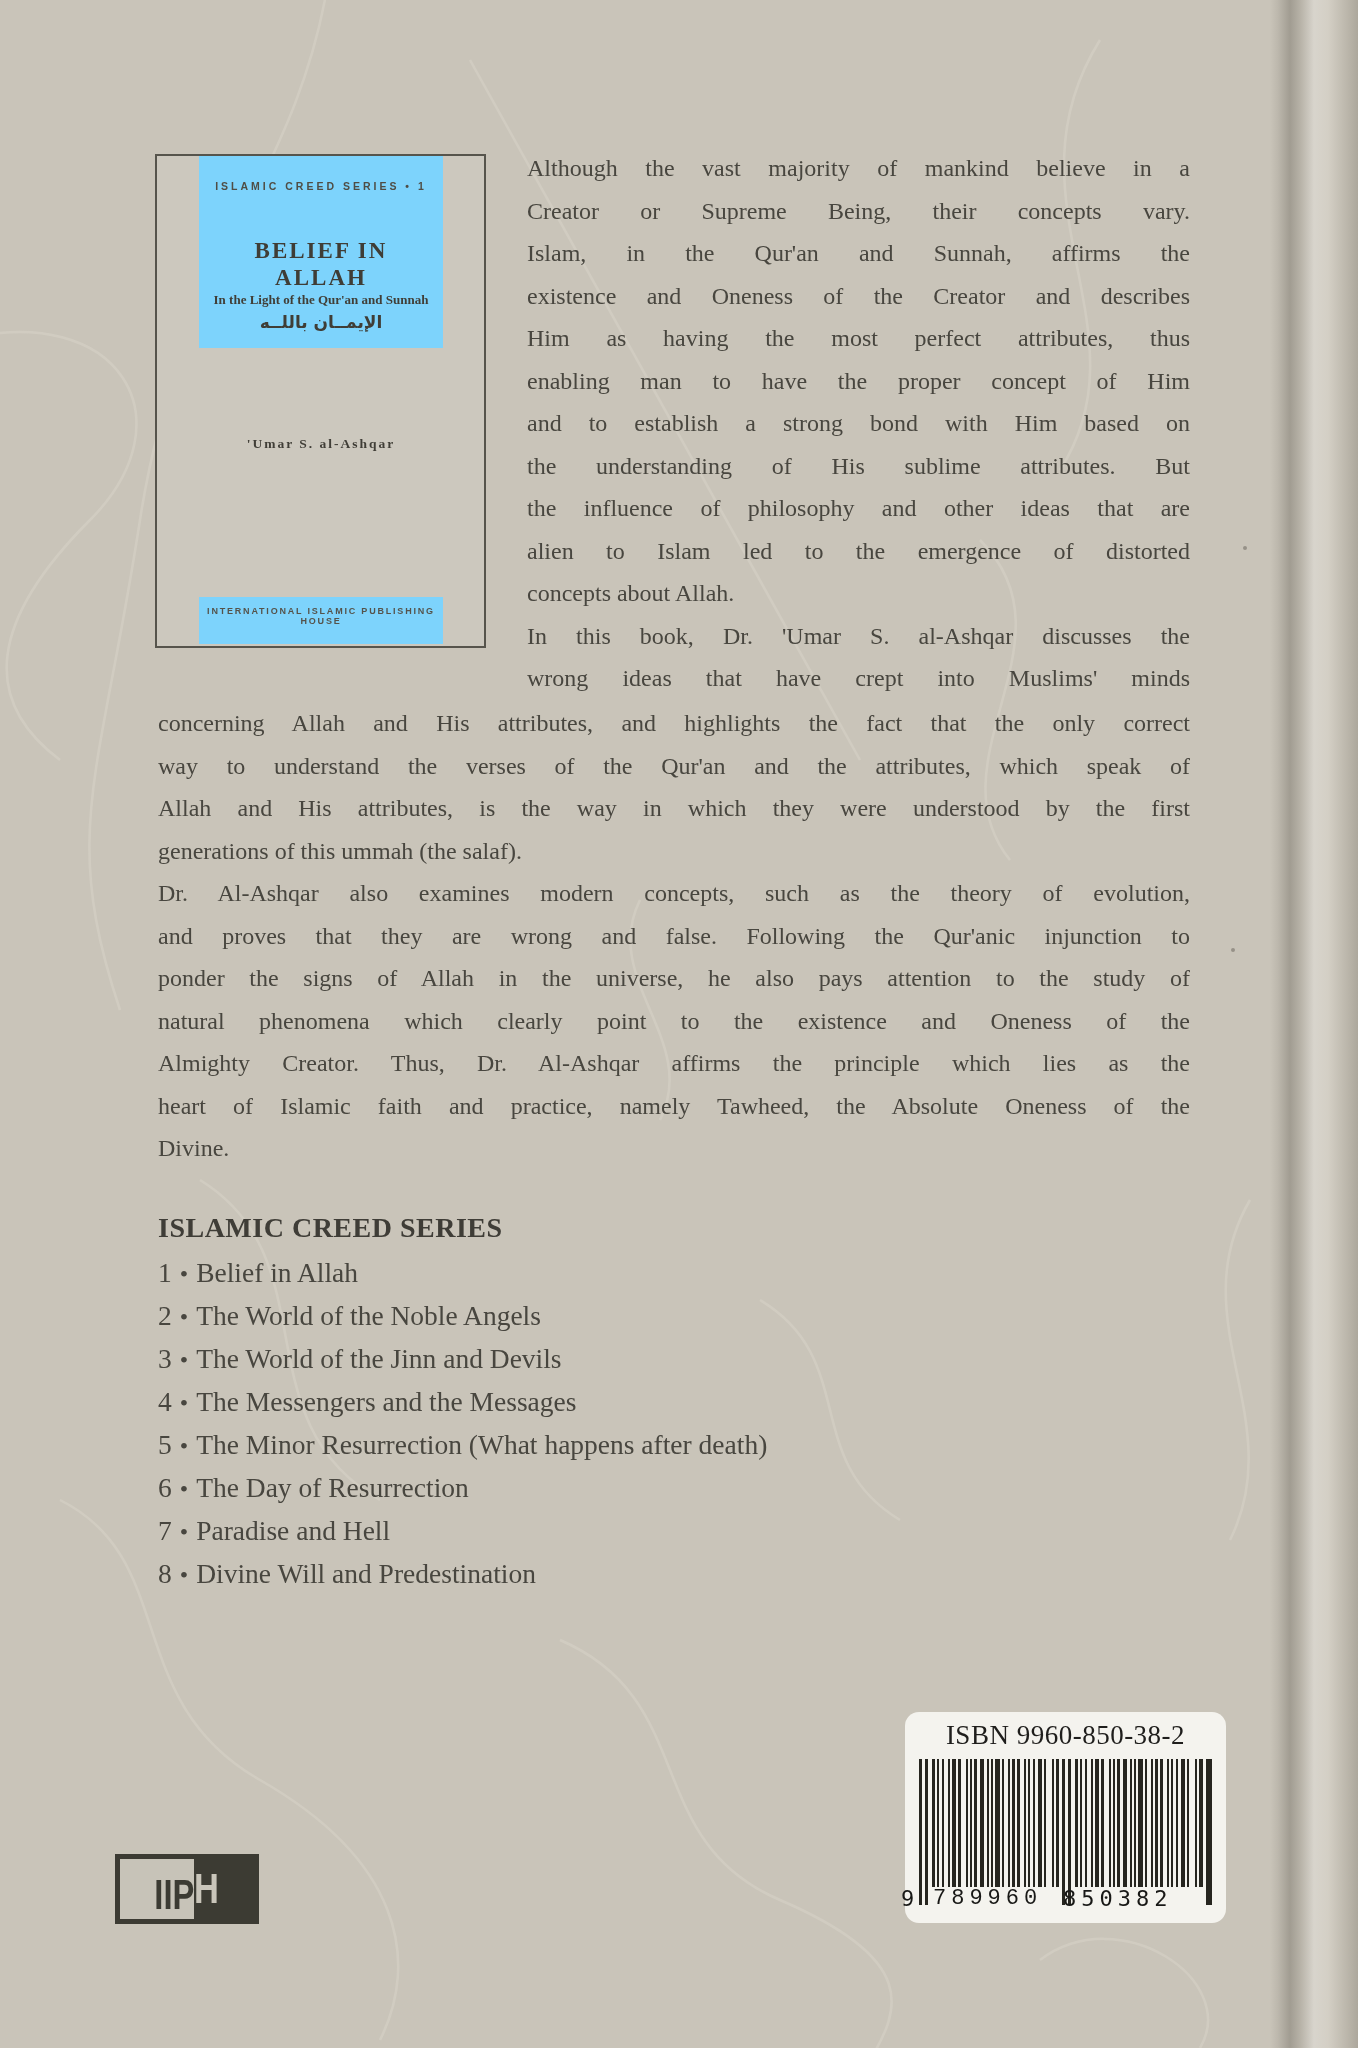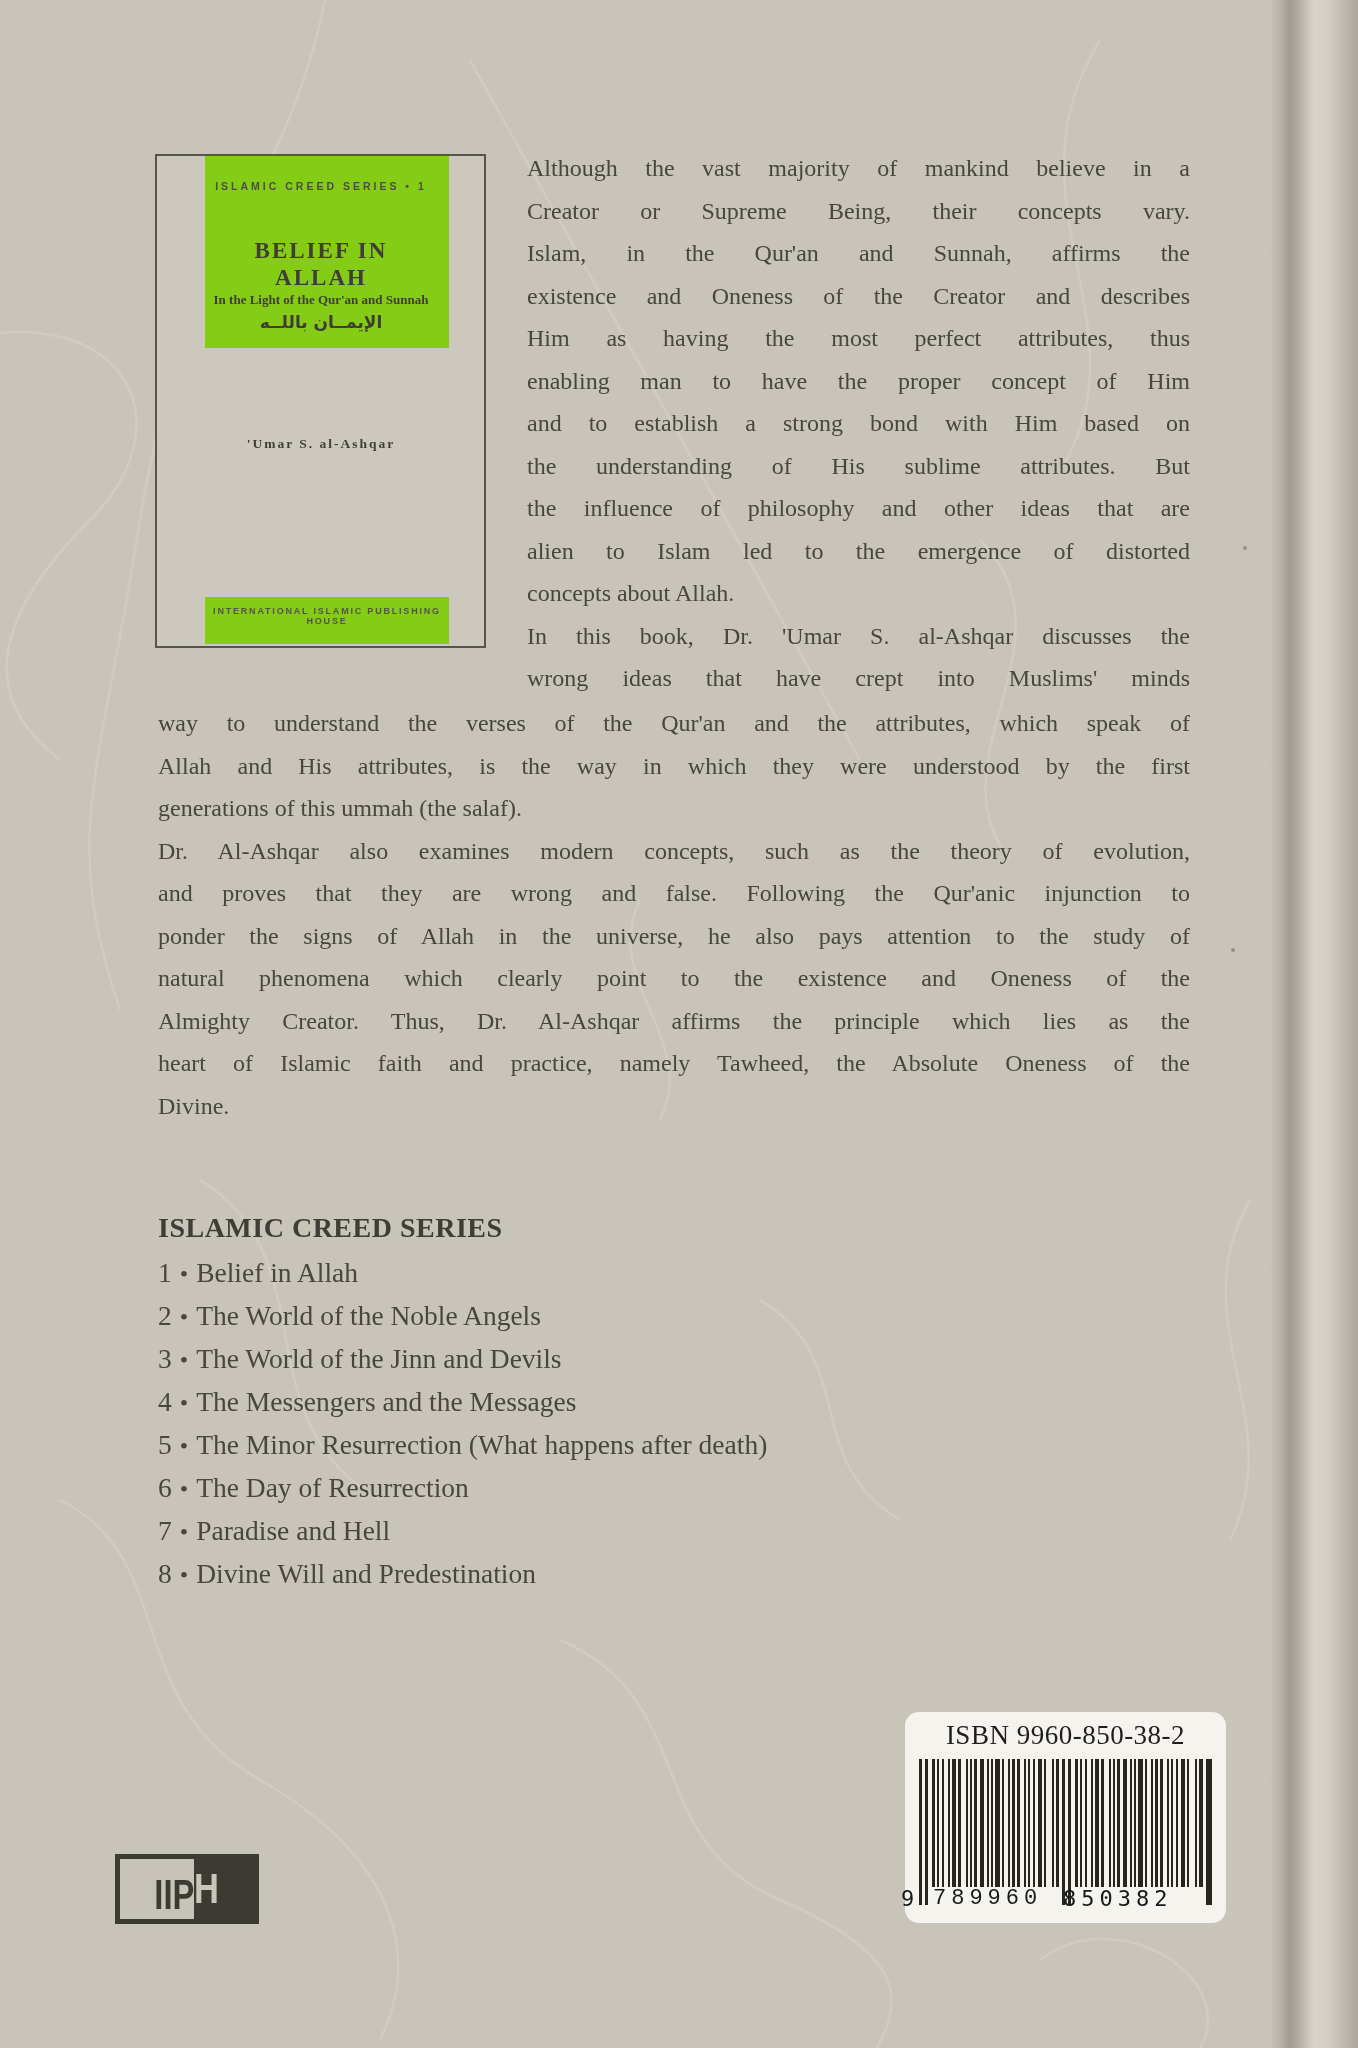--- a/index.html
+++ b/index.html
@@ -15,21 +15,21 @@
       rgba(98,93,83,0.12) 8px,
       rgba(84,80,70,0.34) 20px,
       rgba(84,80,70,0.16) 30px,
       rgba(255,255,255,0.28) 44px,
       rgba(250,247,240,0.22) 58px,
       rgba(140,135,123,0.20) 76px,
       rgba(112,107,96,0.32) 88px);}
   
   #cover{position:absolute;left:155px;top:154px;width:327px;height:490px;
          border:2px solid #56544c;background:#ccc8be;}
-  .cover-band{position:absolute;left:48px;width:244px;background:#84cc16;}
+  .cover-band{position:absolute;left:42px;width:244px;background:#7dd3fc;}
   #band-top{top:0;height:192px;}
   #band-bottom{top:441px;height:47px;}
   .cover-text{position:absolute;left:42px;width:244px;text-align:center;}
   #cover-series{top:24px;font-family:"Liberation Sans",sans-serif;font-weight:bold;
                 font-size:10.5px;letter-spacing:3px;color:#4f4d45;}
   #cover-title1{top:82px;font-size:23px;font-weight:bold;letter-spacing:2px;color:#3f3d36;}
   #cover-title2{top:109px;font-size:23px;font-weight:bold;letter-spacing:2px;color:#3f3d36;}
   #cover-subtitle{top:136px;font-size:13px;font-weight:600;color:#403e37;}
   #cover-arabic{top:156px;font-family:"DejaVu Sans",sans-serif;font-weight:bold;
                 font-size:17px;color:#3f3d36;}
@@ -118,20 +118,21 @@
       <div class="line j">enabling man to have the proper concept of Him</div>
       <div class="line j">and to establish a strong bond with Him based on</div>
       <div class="line j">the understanding of His sublime attributes.  But</div>
       <div class="line j">the influence of philosophy and other ideas that are</div>
       <div class="line j">alien to Islam led to the emergence of distorted</div>
       <div class="line">concepts about Allah.</div>
       <div class="line j">In this book, Dr. 'Umar S. al-Ashqar discusses the</div>
       <div class="line j">wrong ideas that have crept into Muslims' minds</div>
     </div>
   <div id="blurb-full" class="textblock">
+      <div class="line j">concerning Allah and His attributes, and highlights the fact that the only correct</div>
       <div class="line j">way to understand the verses of the Qur'an and the attributes, which speak of</div>
       <div class="line j">Allah and His attributes, is the way in which they were understood by the first</div>
       <div class="line">generations of this ummah (the salaf).</div>
       <div class="line j">Dr. Al-Ashqar also examines modern concepts, such as the theory of evolution,</div>
       <div class="line j">and proves that they are wrong and false.  Following the Qur'anic injunction to</div>
       <div class="line j">ponder the signs of Allah in the universe, he also pays attention to the study of</div>
       <div class="line j">natural phenomena which clearly point to the existence and Oneness of the</div>
       <div class="line j">Almighty Creator. Thus, Dr. Al-Ashqar affirms the principle which lies as the</div>
       <div class="line j">heart of Islamic faith and practice, namely Tawheed, the Absolute Oneness of the</div>
       <div class="line">Divine.</div>

